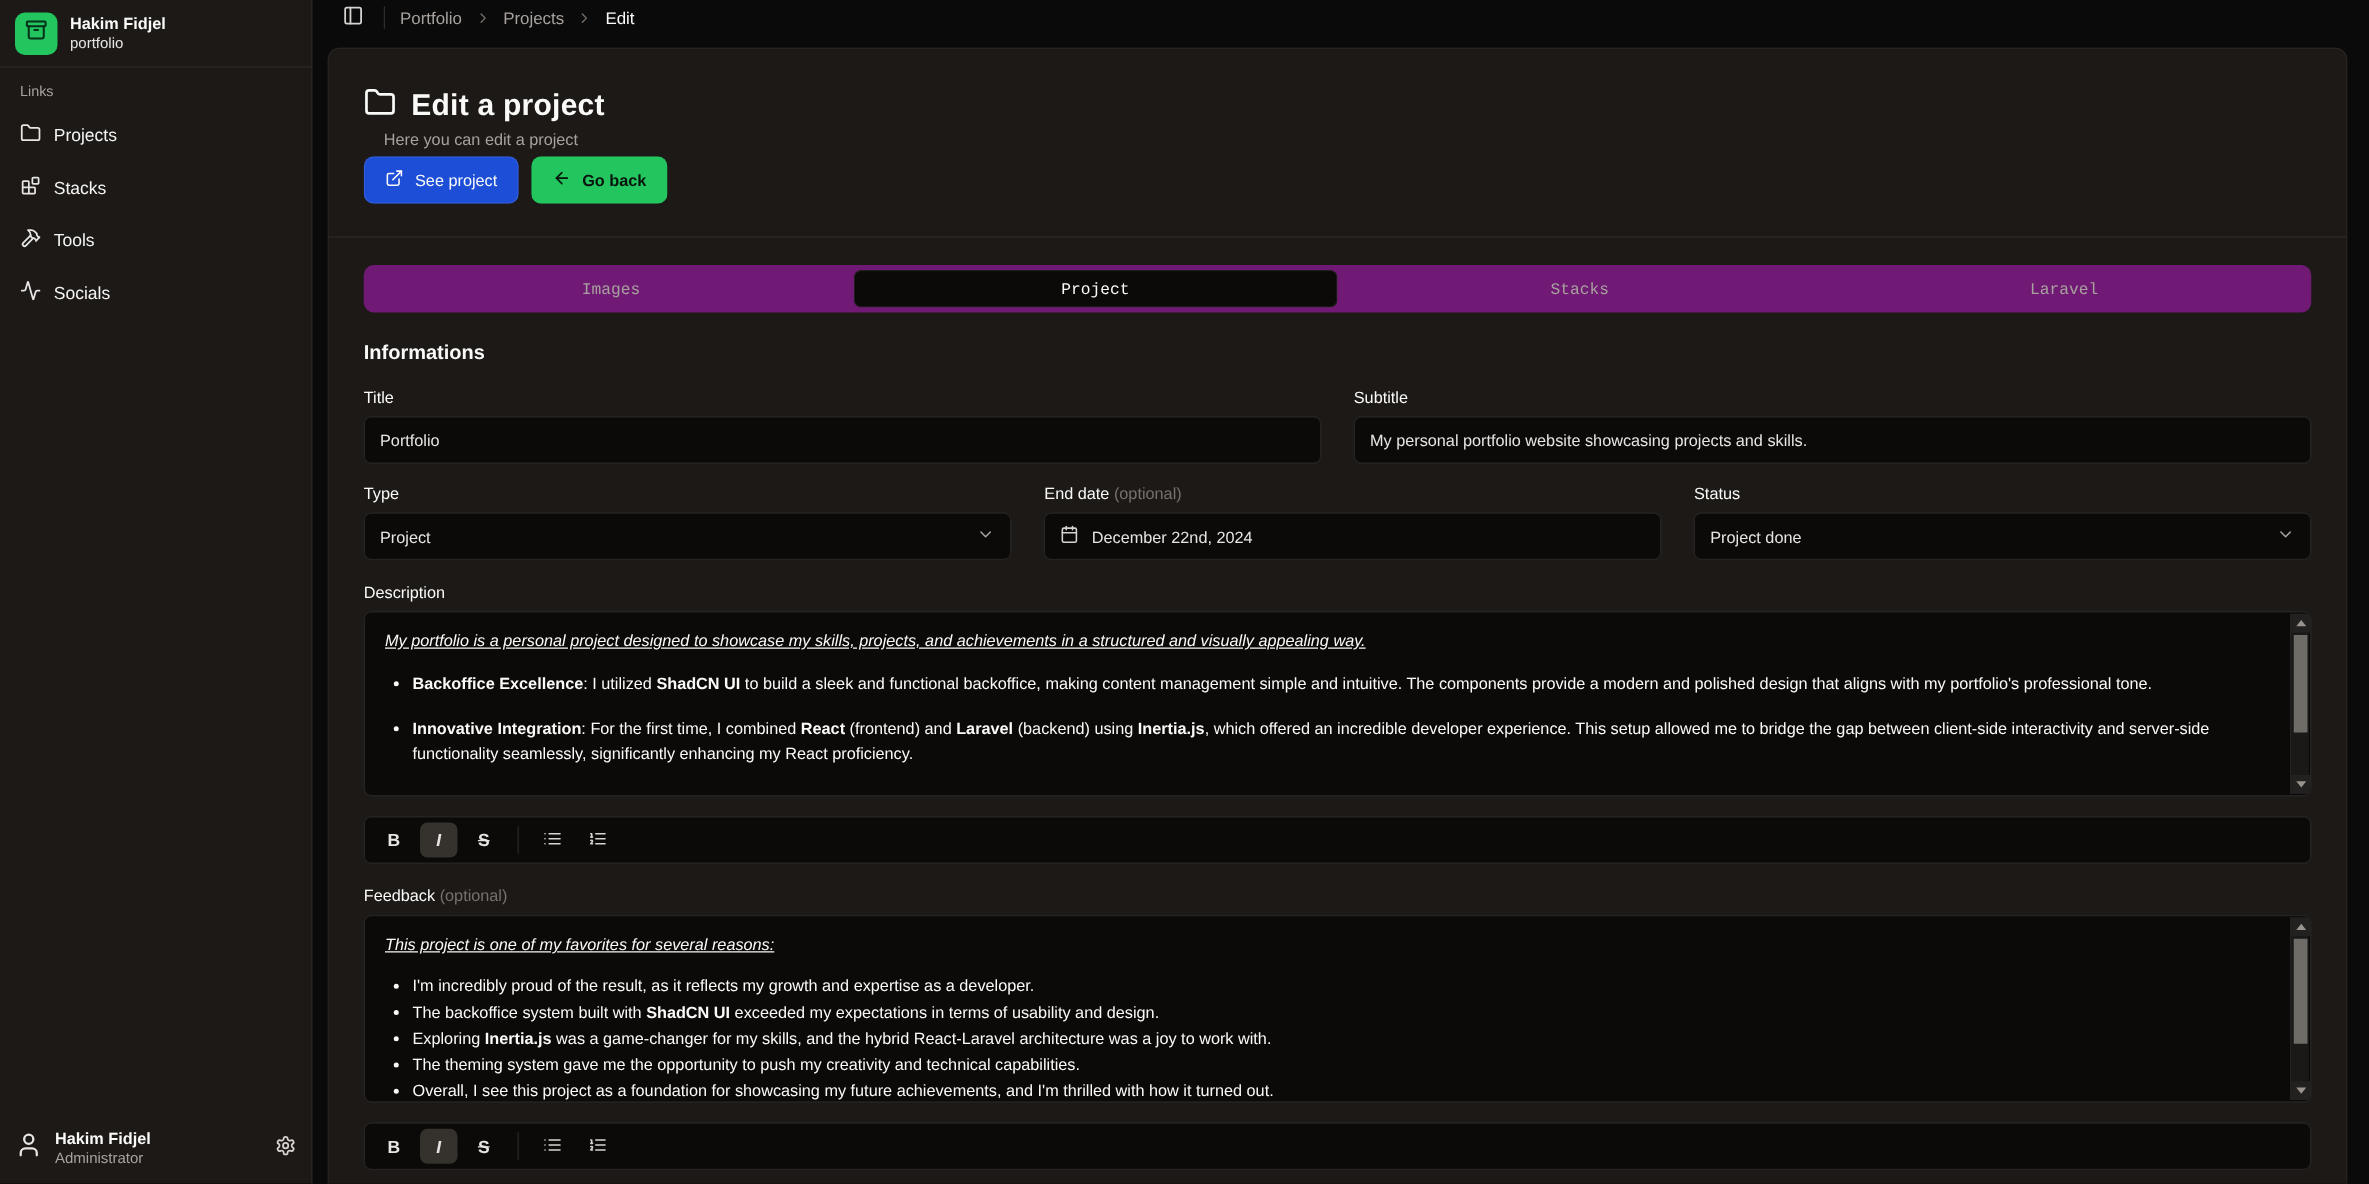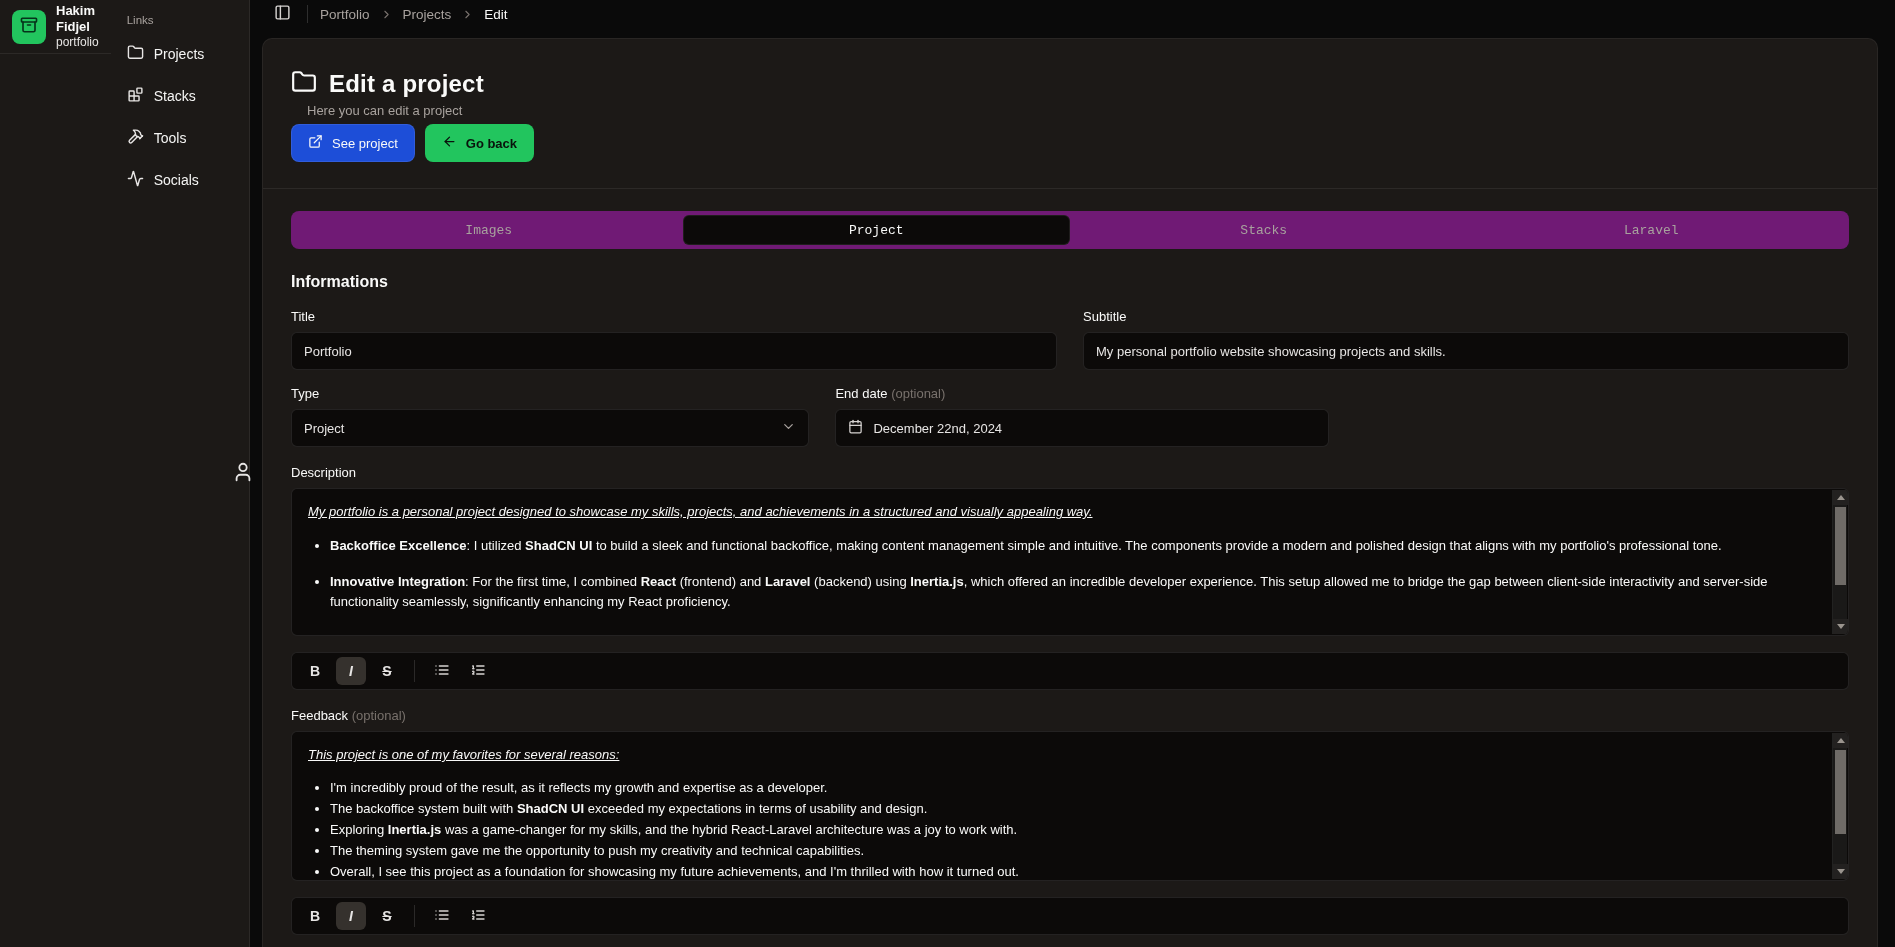--- a/index.html
+++ b/index.html
@@ -2,21 +2,21 @@
 <html><head>
 <meta charset="utf-8">
 <style>
   * { margin:0; padding:0; box-sizing:border-box; }
   html,body { width:1895px; height:947px; overflow:hidden; background:#0a0a0a;
     font-family:"Liberation Sans", sans-serif; color:#fafaf9; }
   .app { display:flex; width:1895px; height:947px; }
 
   
   .sidebar { width:250px; min-width:250px; height:100%; background:#1c1917;
-    border-right:1px solid rgba(255,255,255,.07); display:flex; flex-direction:row; }
+    border-right:1px solid rgba(255,255,255,.07); display:flex; flex-direction:column; }
   .sb-header { display:flex; align-items:center; gap:10px; padding:10px 12px; height:54px;
     border-bottom:1px solid rgba(255,255,255,.07); }
   .logo-box { width:34px; height:34px; border-radius:8px; background:#22c55e;
     display:flex; align-items:center; justify-content:center; flex:0 0 auto; }
   .ws-name { font-size:13px; font-weight:700; line-height:1.25; }
   .ws-sub { font-size:12px; line-height:1.25; color:#e7e5e4; }
   .sb-content { flex:1; padding:14px 10px; }
   .sb-group { font-size:11.5px; color:#a8a29e; padding:0 6px 10px 6px; }
   .sb-item { display:flex; align-items:center; gap:10px; padding:8px 6px; border-radius:6px;
     font-size:14px; color:#f5f5f4; cursor:pointer; margin-bottom:6px; }
@@ -300,20 +300,31 @@
                 <svg width="15" height="15" viewBox="0 0 24 24" fill="none" stroke="currentColor" stroke-width="2" stroke-linecap="round" stroke-linejoin="round">
                     <path d="M8 2v4"></path>
                     <path d="M16 2v4"></path>
                     <rect width="18" height="18" x="3" y="4" rx="2"></rect>
                     <path d="M3 10h18"></path>
                   </svg>
               </span>
               <span>December 22nd, 2024</span>
             </div>
           </div>
+          <div>
+            <label class="field-label">Status</label>
+            <div class="select">
+              <span class="val">Project done</span>
+              <span>
+                <svg width="15" height="15" viewBox="0 0 24 24" fill="none" stroke="currentColor" stroke-width="2" stroke-linecap="round" stroke-linejoin="round">
+                    <path d="m6 9 6 6 6-6"></path>
+                  </svg>
+              </span>
+            </div>
+          </div>
         </div>
 
         <div class="field">
           <label class="field-label">Description</label>
           <div class="editor desc" id="desc-editor">
             <p class="rt-intro">My portfolio is a personal project designed to showcase my skills, projects, and achievements in a structured and visually appealing way.</p>
             <ul>
                 <li><strong>Backoffice Excellence</strong><span>: I utilized </span><strong>ShadCN UI</strong><span> to build a sleek and functional backoffice, making content management simple and intuitive. The components provide a modern and polished design that aligns with my portfolio's professional tone.</span></li>
                 <li><strong>Innovative Integration</strong><span>: For the first time, I combined </span><strong>React</strong><span> (frontend) and </span><strong>Laravel</strong><span> (backend) using </span><strong>Inertia.js</strong><span>, which offered an incredible developer experience. This setup allowed me to bridge the gap between client-side interactivity and server-side functionality seamlessly, significantly enhancing my React proficiency.</span></li>
               </ul>

